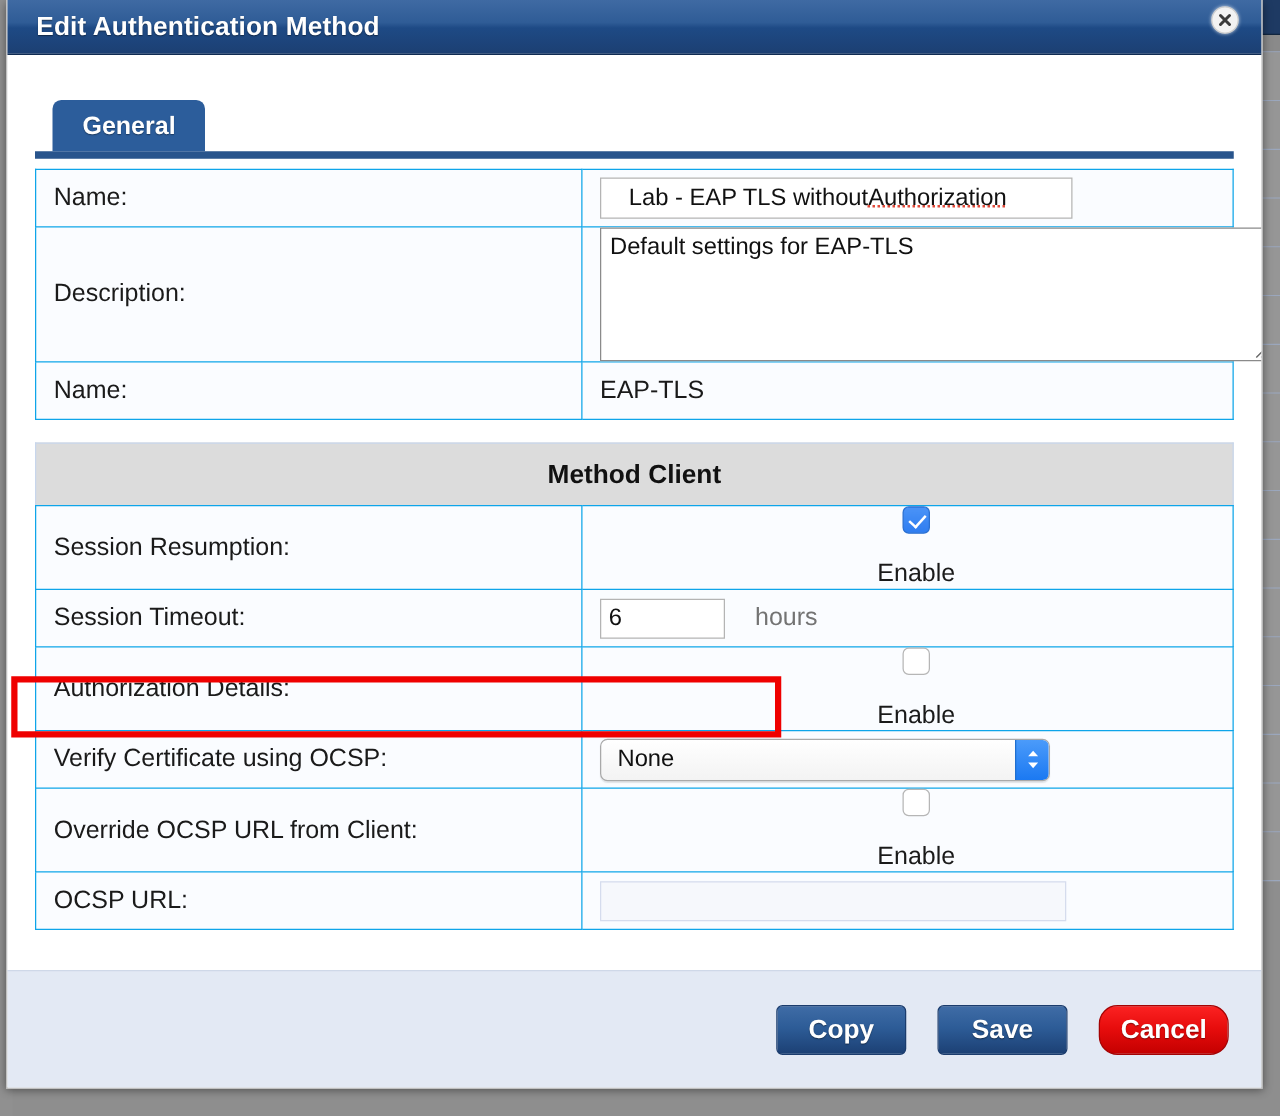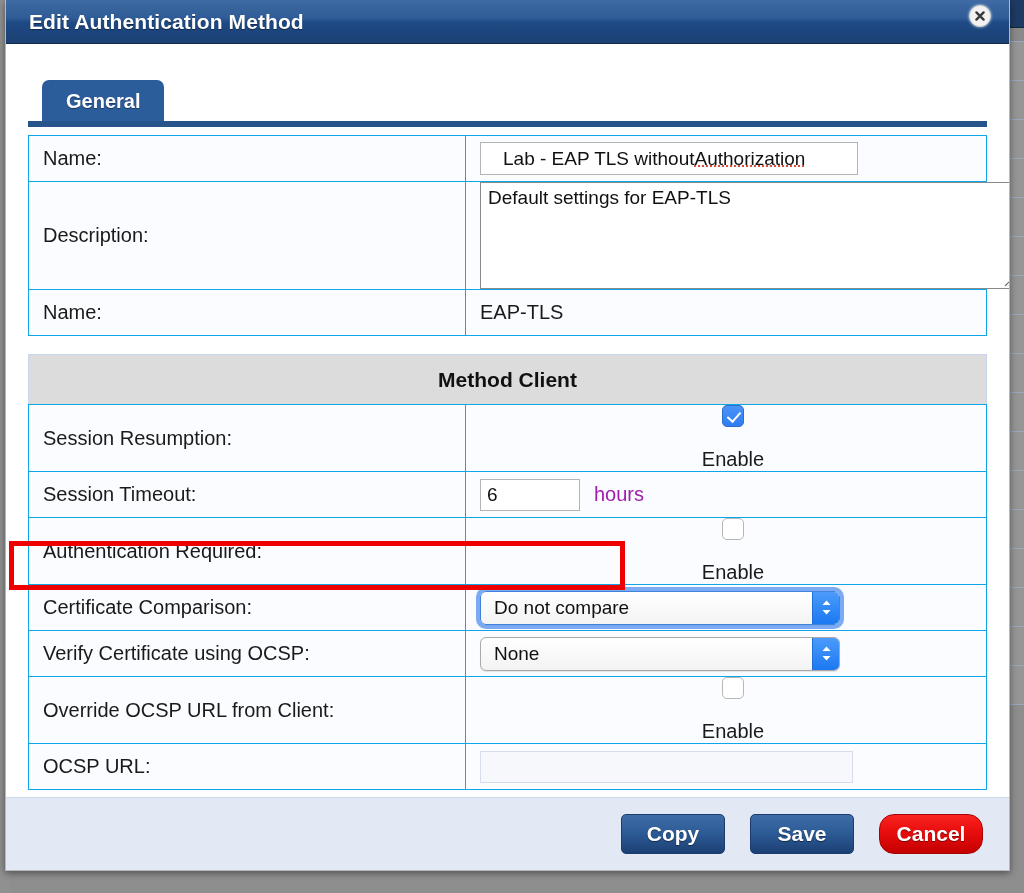--- a/index.html
+++ b/index.html
@@ -232,21 +232,21 @@
   .num-input {
     width: 100px; height: 32px;
     border: 1px solid #b4b4b4;
     background: #fff;
     font-size: 19px;
     font-family: "Liberation Sans", sans-serif;
     color: #111;
     padding: 0 6px;
     outline: none;
   }
-  .unit { font-size: 20px; color: #a21caf; margin-left: 14px; }
+  .unit { font-size: 20px; color: #737373; margin-left: 24px; }
   .inline { display: flex; align-items: center; }
 
   
   .sel {
     position: relative;
     display: inline-flex; align-items: center;
     height: 34px;
     border: 1px solid #a9a9a9;
     border-radius: 6px;
     background: linear-gradient(to bottom,#ffffff,#f3f3f3);
@@ -285,21 +285,21 @@
   .annot-box {
     position: absolute;
     border: 5px solid #ef0000;
     pointer-events: none;
     z-index: 40;
   }
 
   
   .footer {
     flex: 0 0 auto;
-    height: 73px;
+    height: 94px;
     background: #e3e9f4;
     border-top: 1px solid #cfd8e8;
     display: flex; align-items: center; justify-content: flex-end;
     padding-right: 26px;
     gap: 25px;
   }
   .btn {
     min-width: 104px;
     height: 40px;
     border-radius: 5px;
@@ -440,46 +440,30 @@
           <td class="value-cell">
             <div class="inline">
               <input class="num-input" value="6" style="">
               <span class="unit">hours</span>
             </div>
           </td>
         </tr>
 
         <tr>
           <td class="label-cell">
-            <span>Authentication Required:</span>
+            <span>Authorization Details:</span>
           </td>
           <td class="value-cell">
             <div class="cb-row">
               <span class="cb off"></span>
               <span class="cb-label">Enable</span>
             </div>
           </td>
         </tr>
 
-        <tr>
-          <td class="label-cell">
-            <span>Certificate Comparison:</span>
-          </td>
-          <td class="value-cell">
-            <div class="sel w-cert focused">
-              <span class="sel-text">Do not compare</span>
-              <span class="stepper">
-                <svg width="13" height="19" viewBox="0 0 13 19">
-                  <path d="M6.5 2.5 L10.5 7 L2.5 7 Z" fill="#ffffff"></path>
-                  <path d="M6.5 16.5 L10.5 12 L2.5 12 Z" fill="#ffffff"></path>
-                </svg>
-              </span>
-            </div>
-          </td>
-        </tr>
 
         <tr>
           <td class="label-cell">
             <span>Verify Certificate using OCSP:</span>
           </td>
           <td class="value-cell">
             <div class="sel w-ocsp">
               <span class="sel-text">None</span>
               <span class="stepper">
                 <svg width="13" height="19" viewBox="0 0 13 19">

